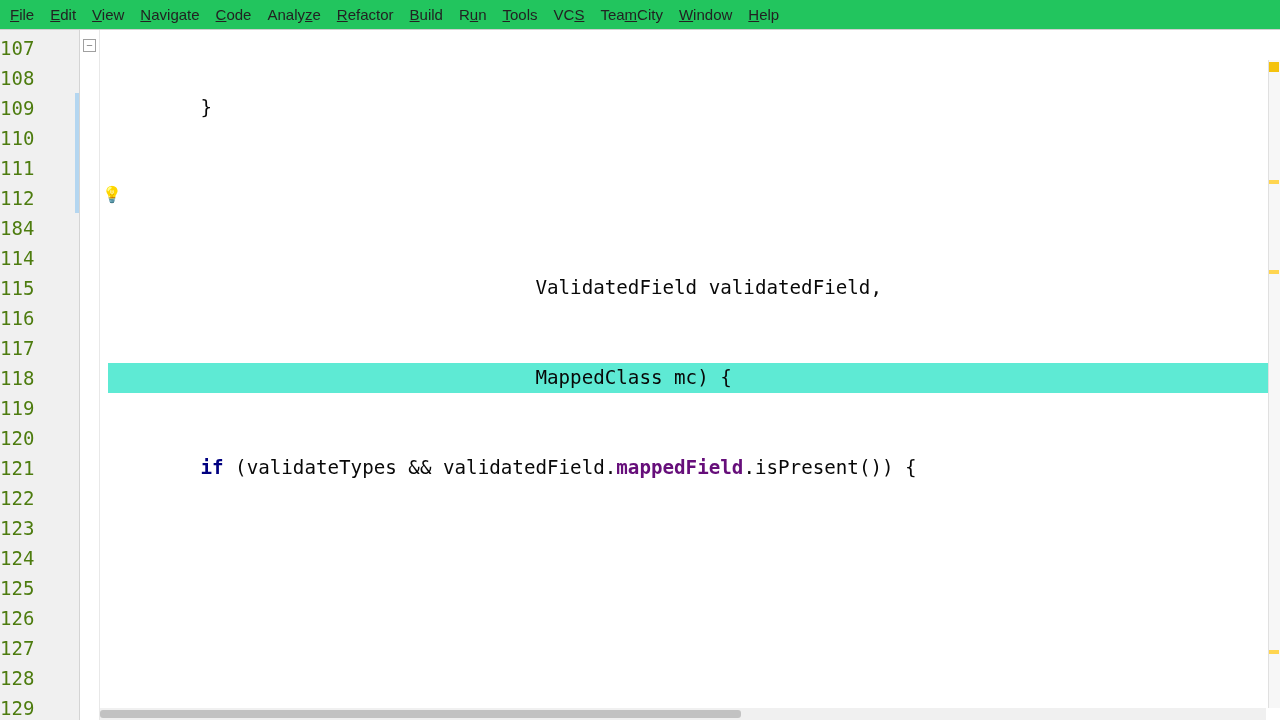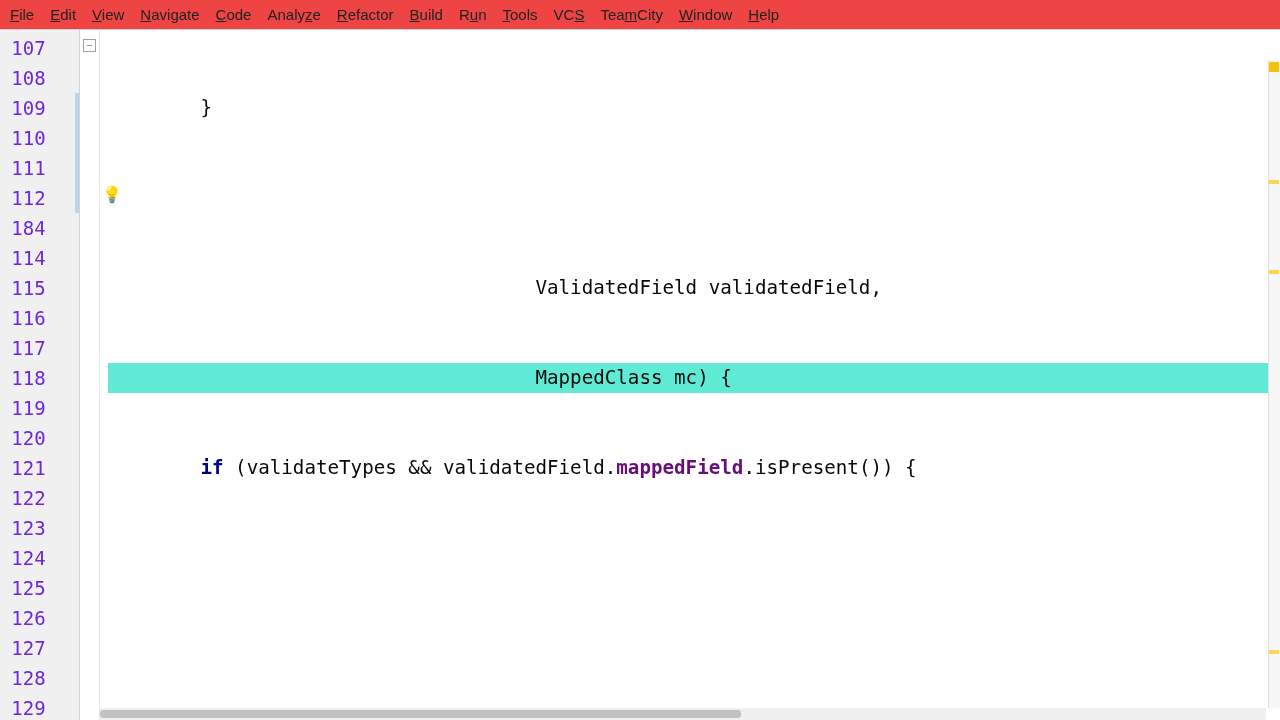--- a/index.html
+++ b/index.html
@@ -5,21 +5,21 @@
   * { margin: 0; padding: 0; box-sizing: border-box; }
   body {
     font-family: "Segoe UI", Tahoma, sans-serif;
     background: #ffffff;
     overflow: hidden;
     width: 1280px;
     height: 720px;
   }
   .menubar {
     display: flex;
-    background: #ef4444;
+    background: #22c55e;
     border-bottom: 1px solid #d0d0d0;
     height: 30px;
     align-items: center;
     padding-left: 2px;
     font-size: 15px;
     color: #222;
   }
   .menubar .item {
     padding: 4px 8px;
     cursor: default;
@@ -30,22 +30,22 @@
     display: flex;
     height: calc(720px - 30px);
     background: #fff;
   }
   .gutter {
     width: 80px;
     background: #f0f0f0;
     border-right: 1px solid #d4d4d4;
     font-family: "Consolas","DejaVu Sans Mono", monospace;
     font-size: 19px;
-    color: #6d28d9;
-    text-align: center;
+    color: #4d7c0f;
+    text-align: left;
     padding-top: 3px;
     position: relative;
     flex-shrink: 0;
   }
   .gutter-line {
     height: 30px;
     line-height: 30px;
     padding-right: 22px;
     position: relative;
   }

